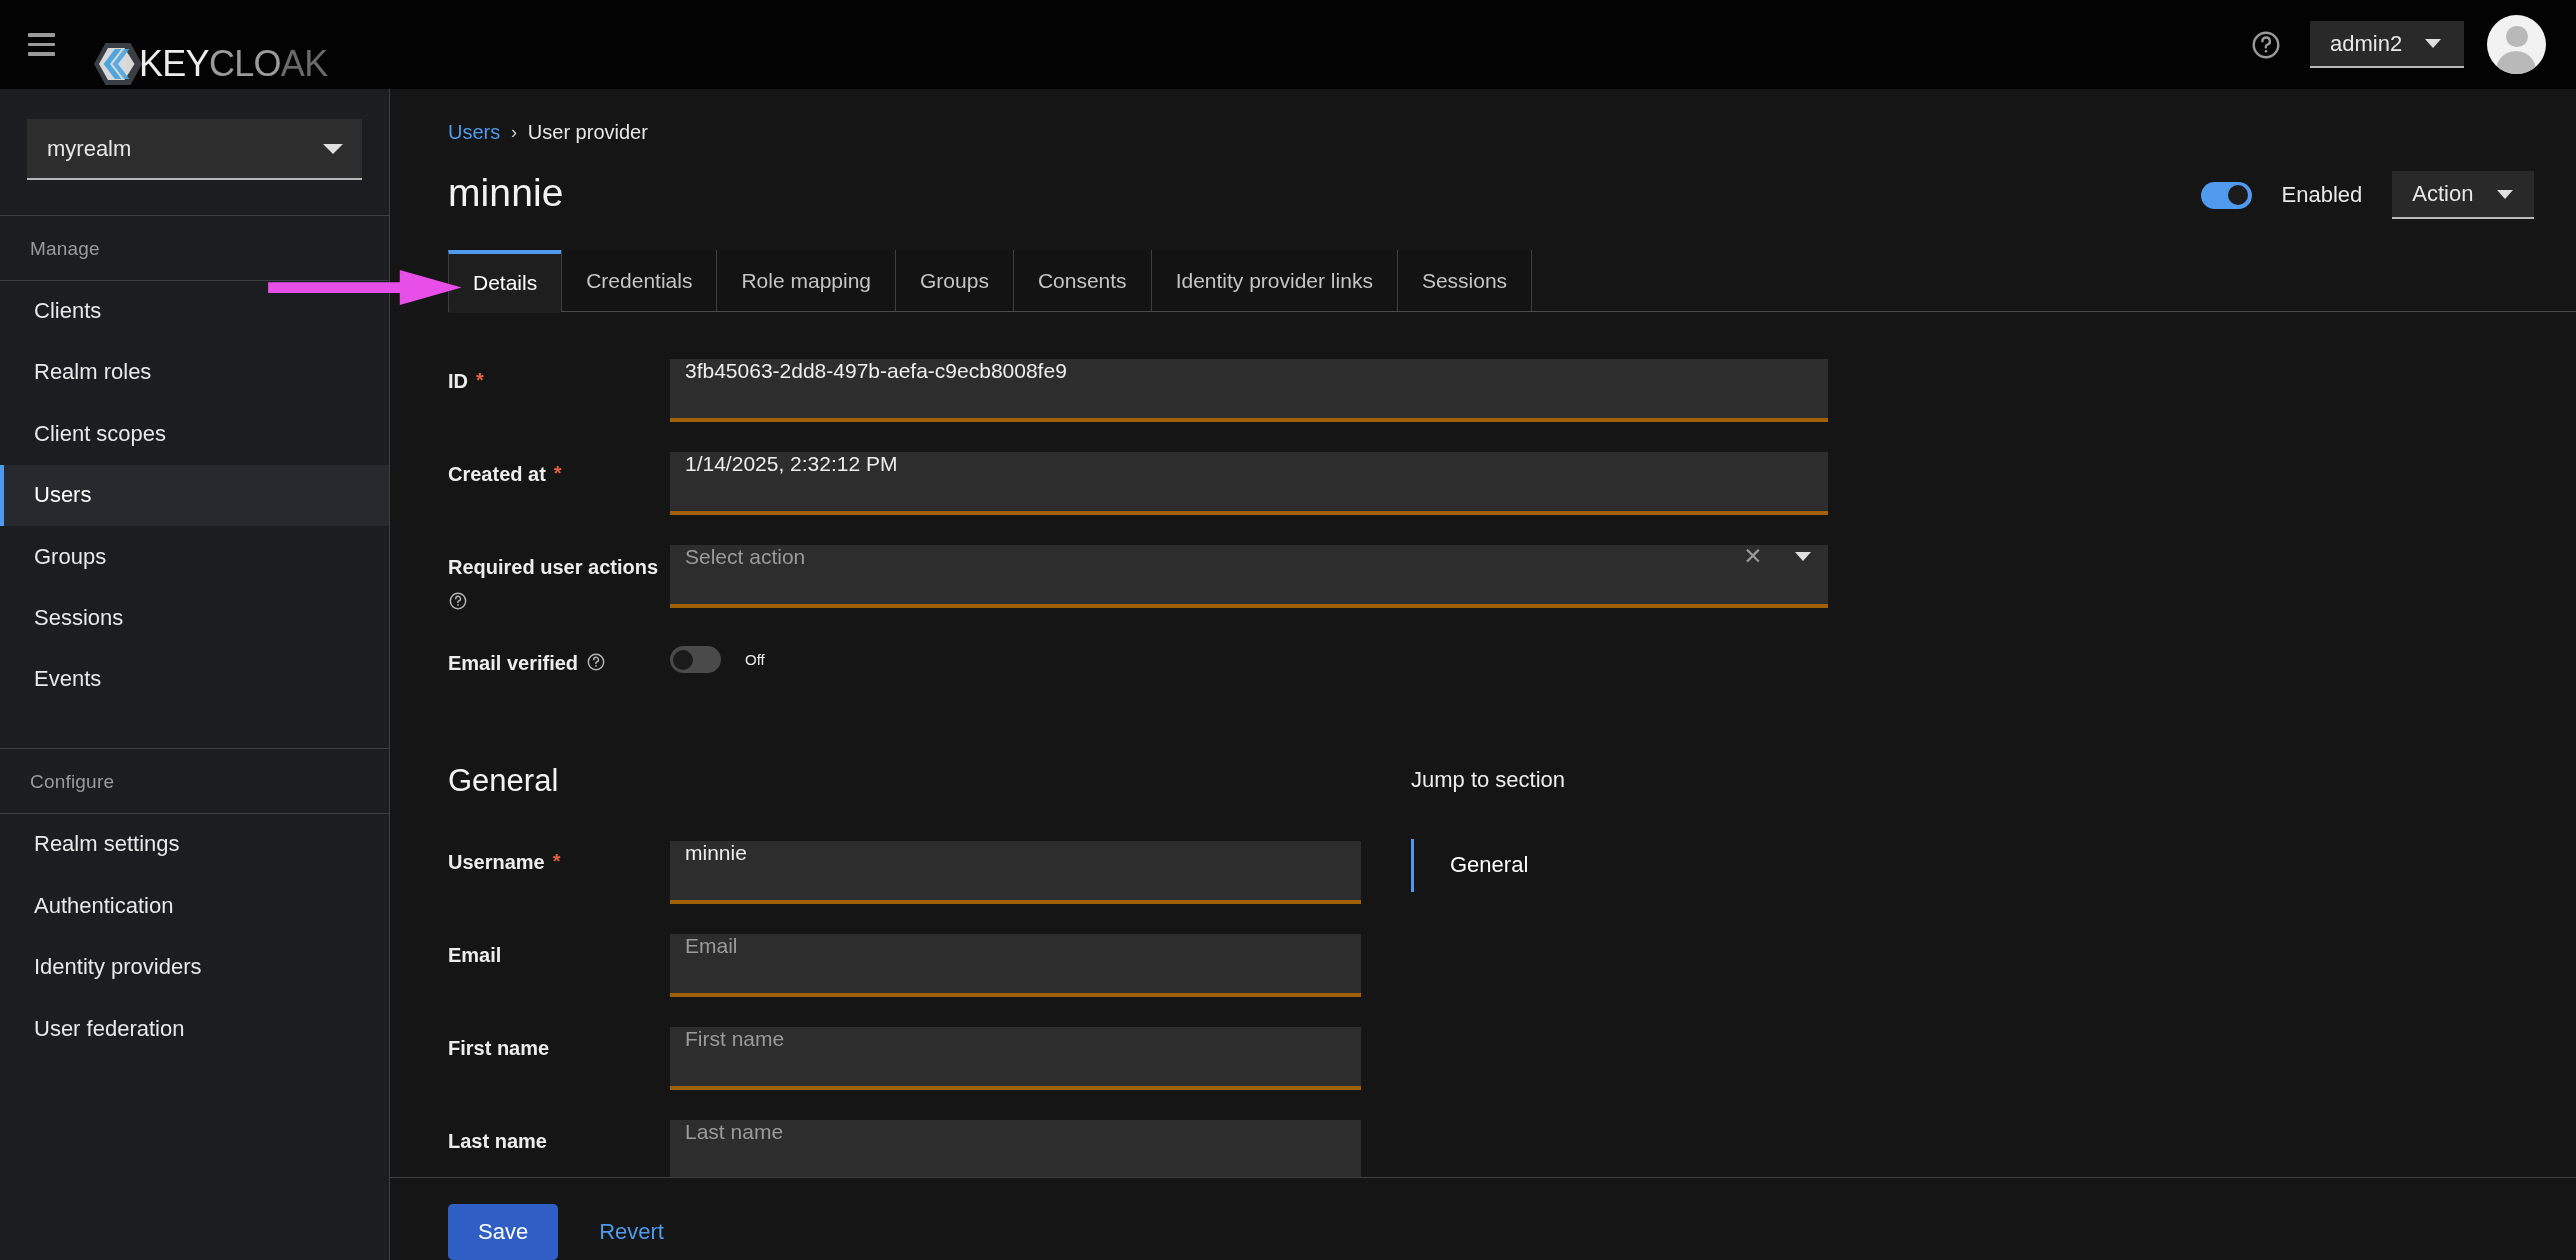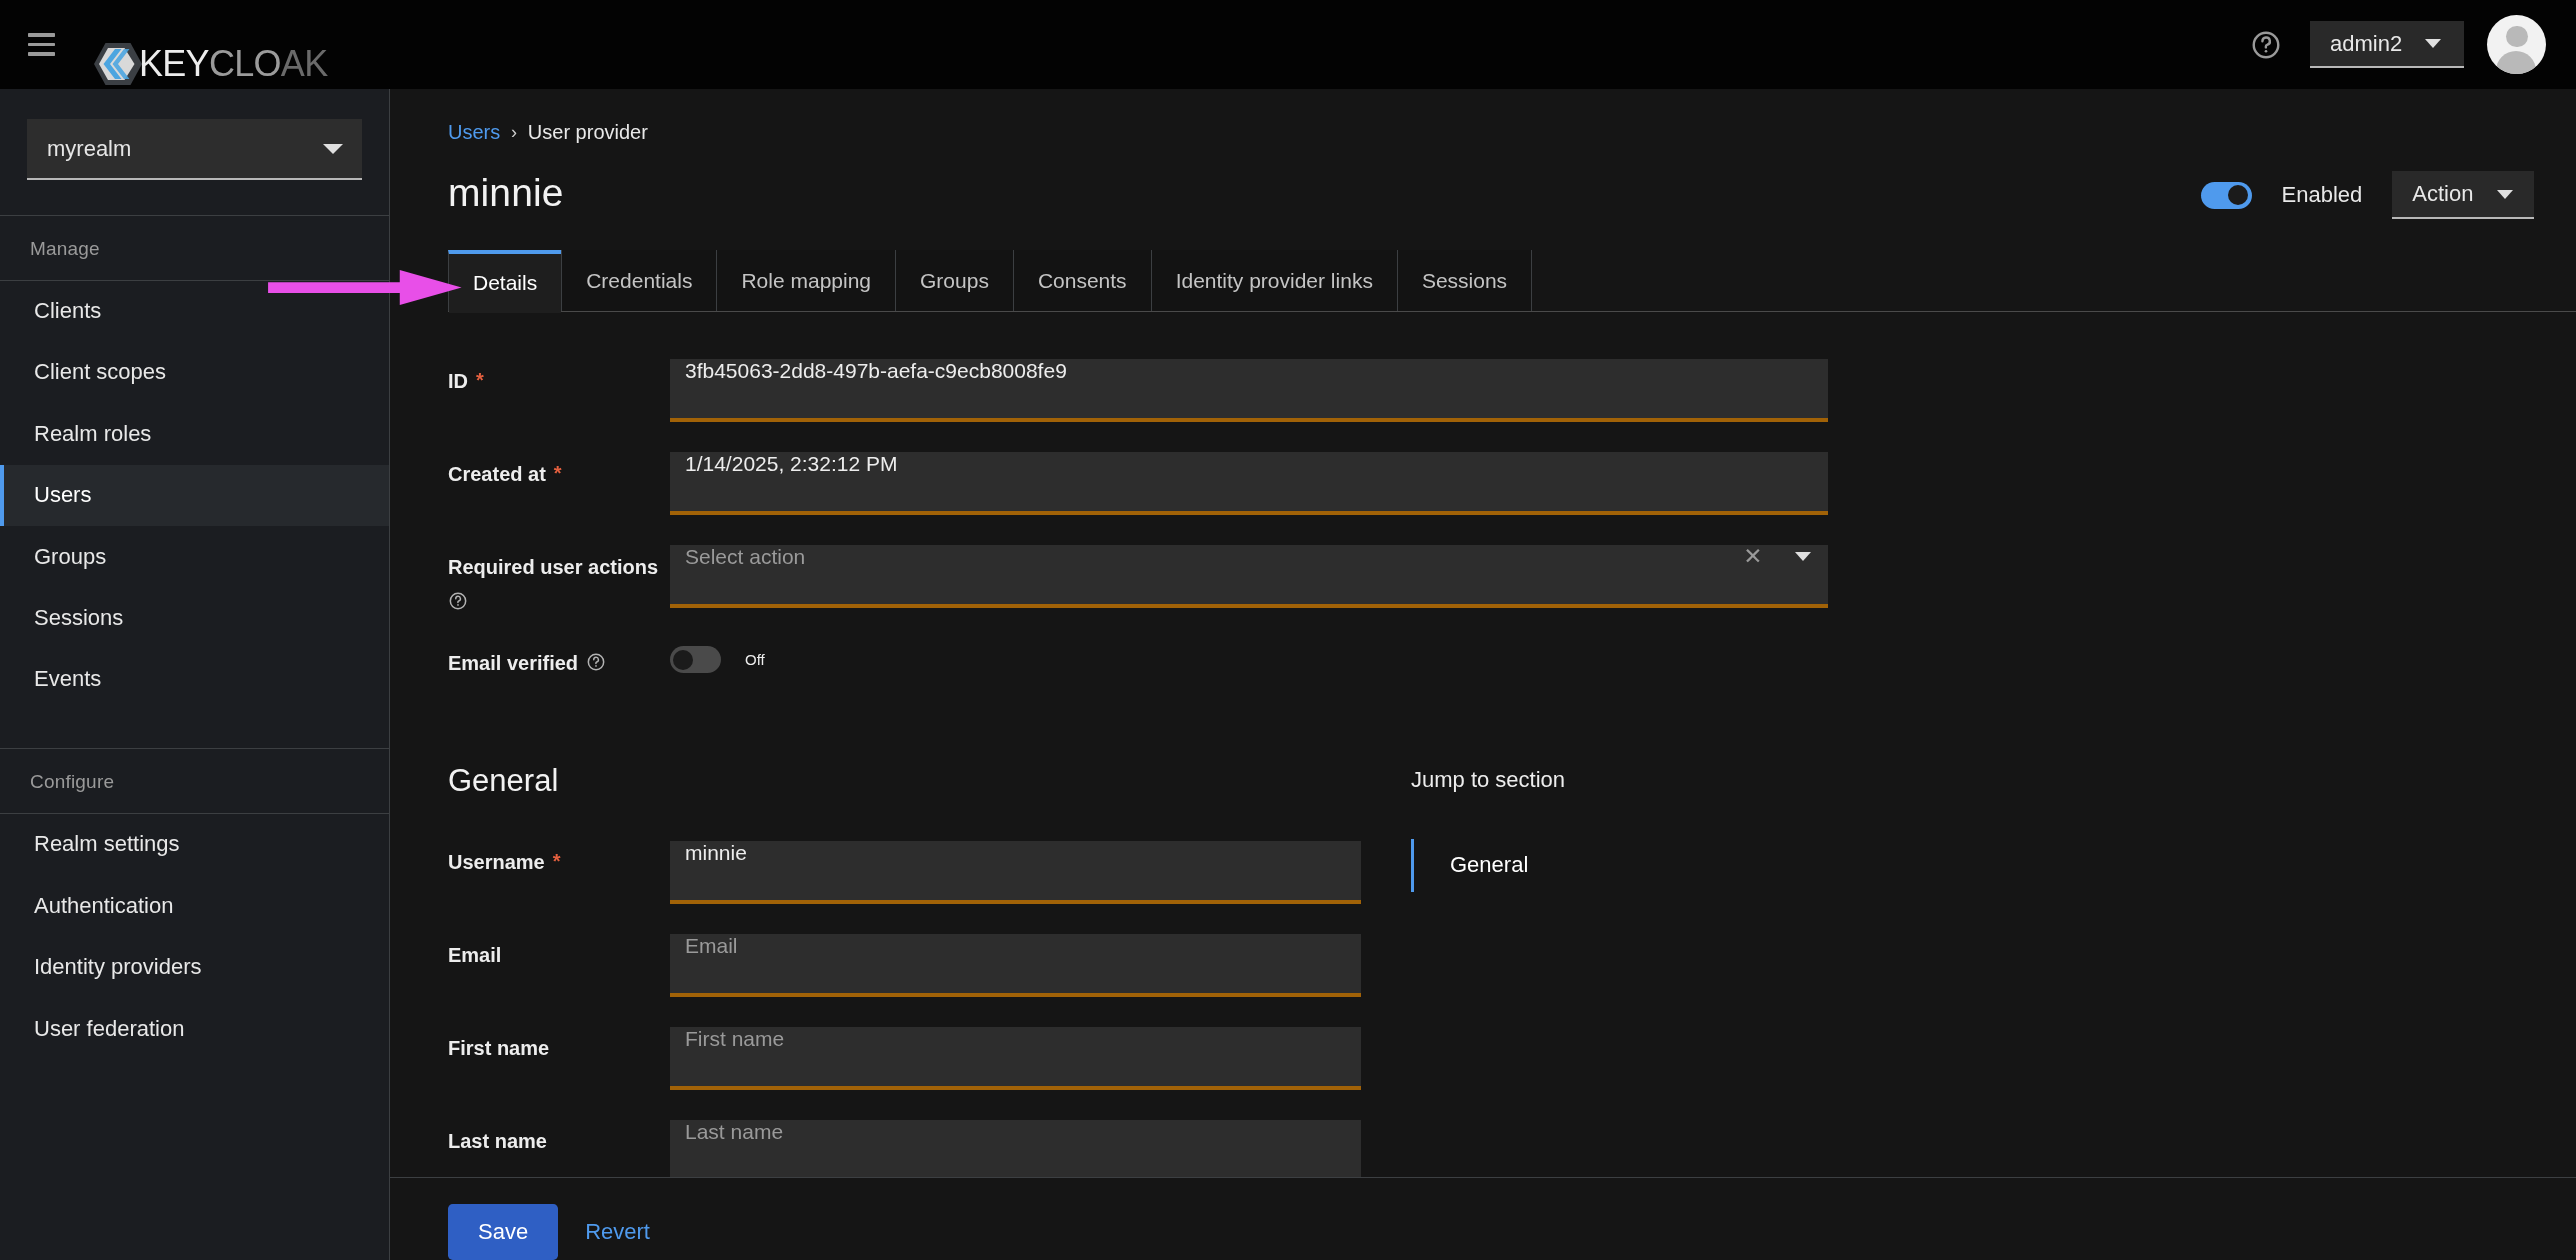--- a/index.html
+++ b/index.html
@@ -144,21 +144,21 @@
   .section-title { font-size: 31px; font-weight: 400; color: #f2f2f2; margin-bottom: 42px; }
   .jump-panel { margin-left: 50px; padding-top: 4px; }
   .jump-title { font-size: 22px; color: #ededed; margin-bottom: 46px; }
   .jump-list { position: relative; padding-left: 20px; }
   .jump-list::before { content: ""; position: absolute; left: 0; top: 0; bottom: 0; width: 2.7px; background: #3c3f42; }
   .jump-item { position: relative; font-size: 22px; color: #d6d6d6; padding: 13.5px 0 13.5px 19px; cursor: pointer; }
   .jump-item.active { color: #ffffff; }
   .jump-item.active::before { content: ""; position: absolute; left: -20px; top: 0; bottom: 0; width: 2.7px; background: #4f9aed; }
 
   
-  .footer { border-top: 0.7px solid #3c3f42; padding: 25.6px 35px 0 58px; display: flex; align-items: center; gap: 27px; }
+  .footer { border-top: 0.7px solid #3c3f42; padding: 25.6px 35px 0 58px; display: flex; align-items: center; gap: 41px; }
   .btn-primary {
     background: #2f5fc4; color: #ffffff; font-size: 22px; border: none; border-radius: 4.7px;
     padding: 15px 30px; cursor: pointer; font-family: "Liberation Sans", sans-serif;
   }
   .btn-link { color: #4f9aed; font-size: 22px; cursor: pointer; background: none; border: none; font-family: "Liberation Sans", sans-serif; }
 </style>
 </head>
 <body>
 
 <div class="app">
@@ -204,22 +204,22 @@
           <span class="realm-name">myrealm</span>
           <span class="caret"></span>
         </div>
       </div>
 
       <div class="nav-sep"></div>
       <div class="nav-group-title">Manage</div>
       <div class="nav-sep"></div>
 
       <div class="nav-item">Clients</div>
+      <div class="nav-item">Realm roles</div>
       <div class="nav-item">Client scopes</div>
-      <div class="nav-item">Realm roles</div>
       <div class="nav-item active">Users</div>
       <div class="nav-item">Groups</div>
       <div class="nav-item">Sessions</div>
       <div class="nav-item">Events</div>
 
       <div class="nav-spacer"></div>
       <div class="nav-sep"></div>
       <div class="nav-group-title">Configure</div>
       <div class="nav-sep"></div>
 

